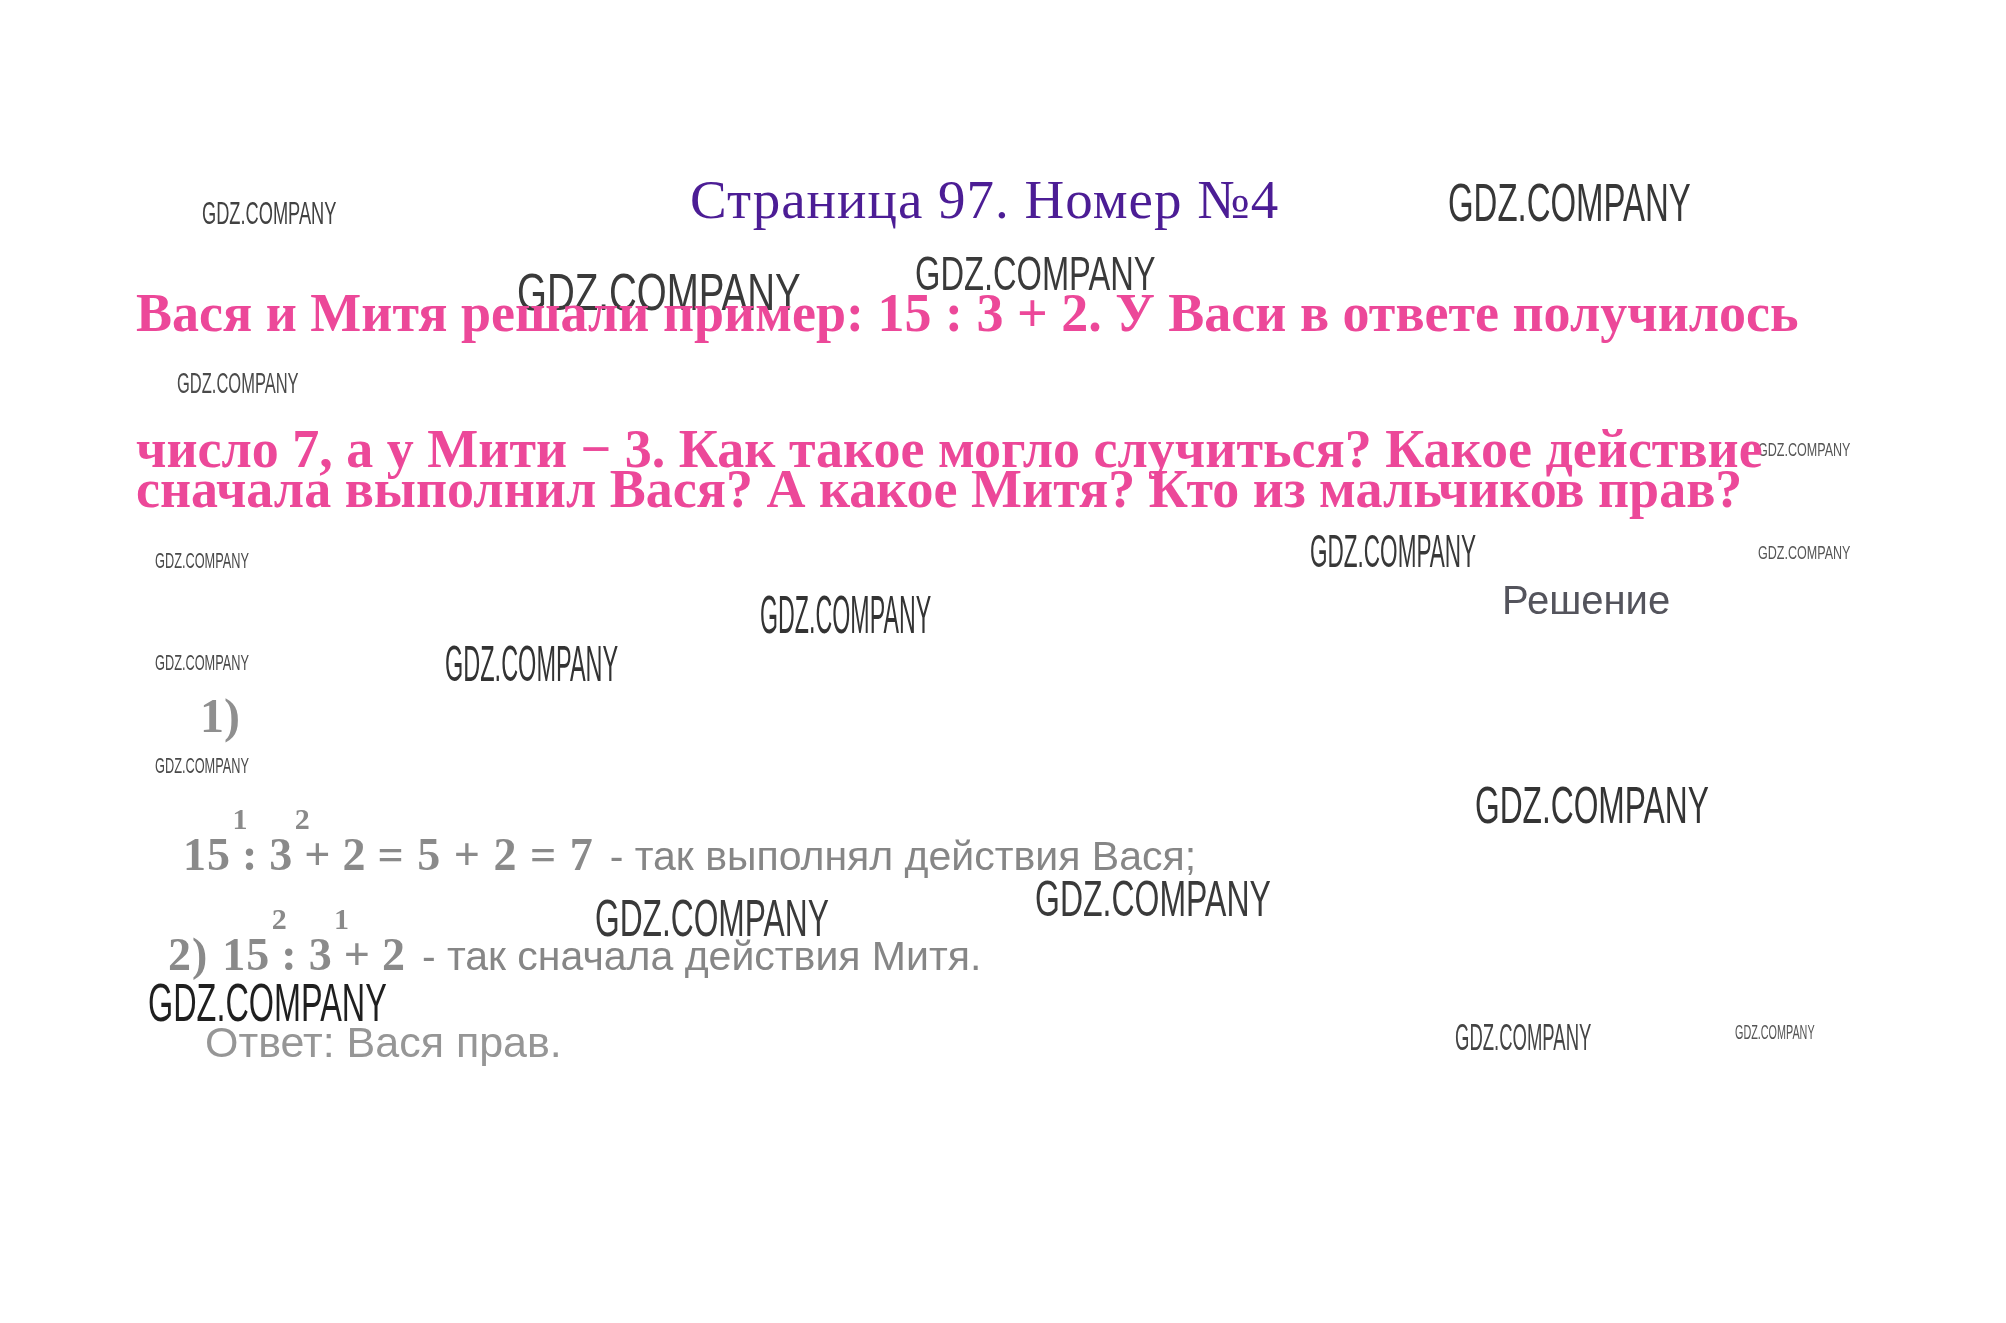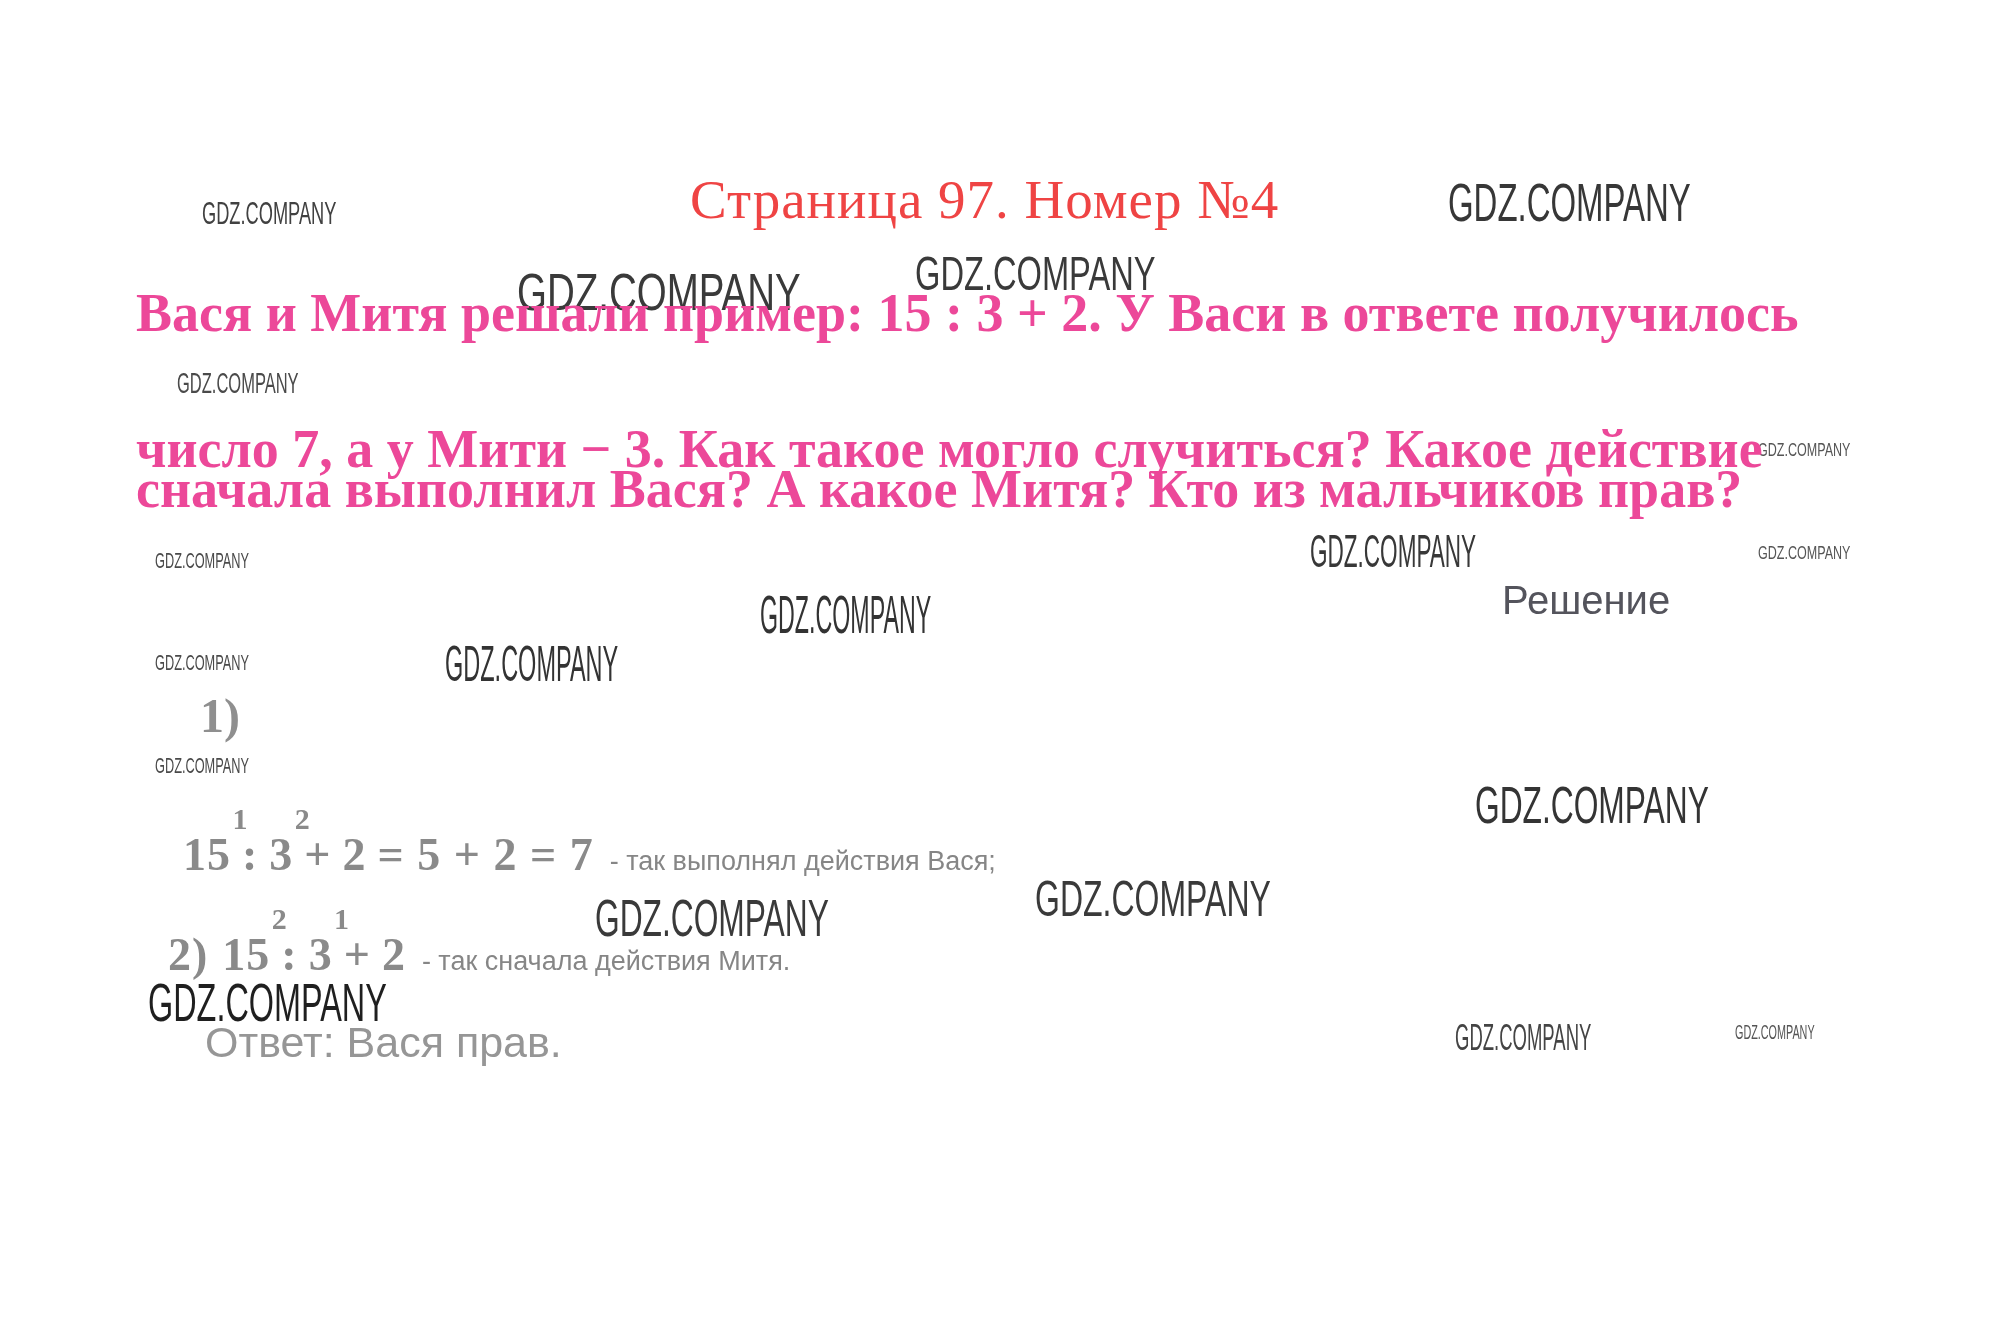--- a/index.html
+++ b/index.html
@@ -21,21 +21,21 @@
     transform-origin:left top;
     letter-spacing:0;
     user-select:none;
   }
   
   .page-title{
     position:absolute;
     left:690px;top:168px;
     font-size:55px;
     letter-spacing:1px;
-    color:#ef4444;
+    color:#4c1d95;
     white-space:nowrap;
   }
   
   .problem-line{
     position:absolute;
     left:136px;
     font-size:54px;
     color:#ec4899;
     white-space:nowrap;
     font-weight:bold;
@@ -78,21 +78,21 @@
     position:absolute;
     top:-26px;left:0;
     transform:translateX(-60%);
     font-size:30px;
     font-weight:700;
   }
   .eq-tail{margin-left:11px;}
   .eq-note{
     font-family:"Liberation Sans", sans-serif;
     font-weight:400;
-    font-size:27px;
+    font-size:41px;
     letter-spacing:0;
     color:#868686;
     margin-left:16px;
   }
   
   .answer-line{
     position:absolute;
     left:205px;top:1018px;
     font-family:"Liberation Sans", sans-serif;
     font-size:43px;

